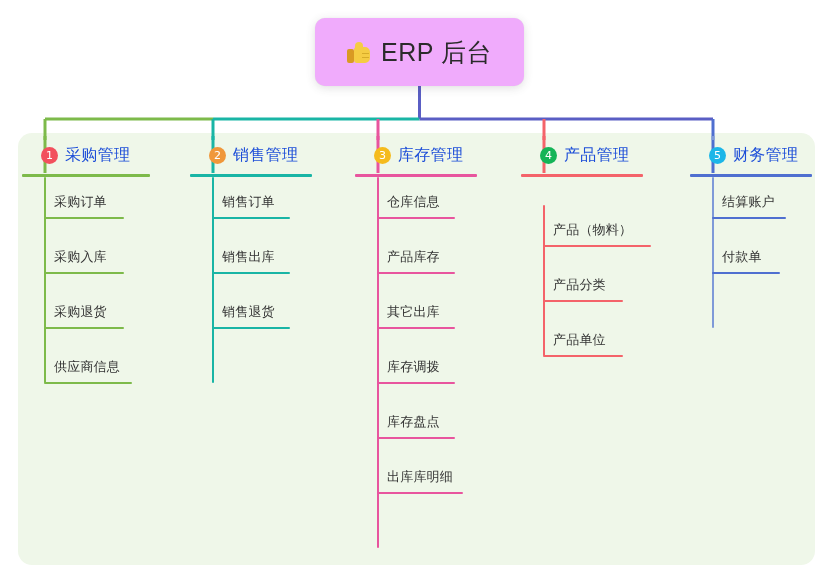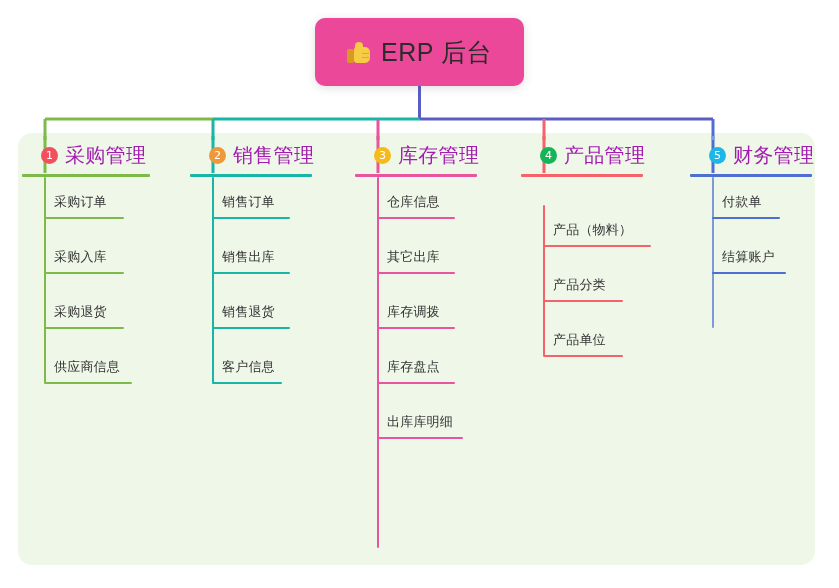--- a/index.html
+++ b/index.html
@@ -16,21 +16,21 @@
     -webkit-font-smoothing: antialiased;
   }
 
   
   #root-node {
     position: absolute;
     left: 315px;
     top: 18px;
     width: 209px;
     height: 68px;
-    background: #ec4899;
+    background: #f0abfc;
     border-radius: 10px;
     box-shadow: 0 2px 10px rgba(60,60,60,0.16), 0 0 1px rgba(0,0,0,0.10);
     display: flex;
     align-items: center;
     justify-content: center;
     box-sizing: border-box;
   }
   #root-inner {
     display: flex;
     align-items: center;
@@ -126,22 +126,22 @@
     height: 17px;
     border-radius: 50%;
     color: #ffffff;
     font-size: 11px;
     line-height: 17px;
     text-align: center;
     flex: 0 0 auto;
     font-family: "DejaVu Sans", sans-serif;
   }
   .col-title {
-    font-size: 20px;
-    color: #a21caf;
+    font-size: 16px;
+    color: #1d4ed8;
     white-space: nowrap;
     letter-spacing: 0.3px;
   }
   .head-rule {
     height: 3px;
     margin-top: 7px;
     border-radius: 1px;
   }
 
   .leaf {
@@ -247,39 +247,39 @@
           <div class="leaf-rule" style="background: rgb(25, 181, 165); width: 78px;"></div>
         </div>
         <div class="leaf">
           <div class="leaf-label">销售出库</div>
           <div class="leaf-rule" style="background: rgb(25, 181, 165); width: 78px;"></div>
         </div>
         <div class="leaf">
           <div class="leaf-label">销售退货</div>
           <div class="leaf-rule" style="background: rgb(25, 181, 165); width: 78px;"></div>
         </div>
-        <div class="leaf">
-          <div class="leaf-label">客户信息</div>
-          <div class="leaf-rule" style="background: rgb(25, 181, 165); width: 70px;"></div>
-        </div>
       </div>
     </div>
     <div class="column" style="left: 355px; width: 122px;">
       <div class="col-head">
         <span class="badge" style="background: rgb(245, 187, 29);">3</span>
         <span class="col-title">库存管理</span>
       </div>
       <div class="head-rule" style="background: rgb(232, 85, 158); width: 122px;"></div>
       <div style="position: relative;">
         <div class="trunk" style="background: rgb(232, 85, 158); height: 371px;"></div>
         <div class="leaf">
           <div class="leaf-label">仓库信息</div>
           <div class="leaf-rule" style="background: rgb(232, 85, 158); width: 78px;"></div>
         </div>
         <div class="leaf">
+          <div class="leaf-label">产品库存</div>
+          <div class="leaf-rule" style="background: rgb(232, 85, 158); width: 78px;"></div>
+        </div>
+        <div class="leaf">
           <div class="leaf-label">其它出库</div>
           <div class="leaf-rule" style="background: rgb(232, 85, 158); width: 78px;"></div>
         </div>
         <div class="leaf">
           <div class="leaf-label">库存调拨</div>
           <div class="leaf-rule" style="background: rgb(232, 85, 158); width: 78px;"></div>
         </div>
         <div class="leaf">
           <div class="leaf-label">库存盘点</div>
           <div class="leaf-rule" style="background: rgb(232, 85, 158); width: 78px;"></div>
@@ -314,22 +314,22 @@
     </div>
     <div class="column" style="left: 690px; width: 122px;">
       <div class="col-head">
         <span class="badge" style="background: rgb(28, 182, 232);">5</span>
         <span class="col-title">财务管理</span>
       </div>
       <div class="head-rule" style="background: rgb(79, 111, 208); width: 122px;"></div>
       <div style="position: relative;">
         <div class="trunk" style="background: rgb(127, 154, 216); height: 151px;"></div>
         <div class="leaf">
+          <div class="leaf-label">结算账户</div>
+          <div class="leaf-rule" style="background: rgb(79, 111, 208); width: 74px;"></div>
+        </div>
+        <div class="leaf">
           <div class="leaf-label">付款单</div>
           <div class="leaf-rule" style="background: rgb(79, 111, 208); width: 68px;"></div>
         </div>
-        <div class="leaf">
-          <div class="leaf-label">结算账户</div>
-          <div class="leaf-rule" style="background: rgb(79, 111, 208); width: 74px;"></div>
-        </div>
       </div>
     </div>
   </div>
 
 </body></html>

